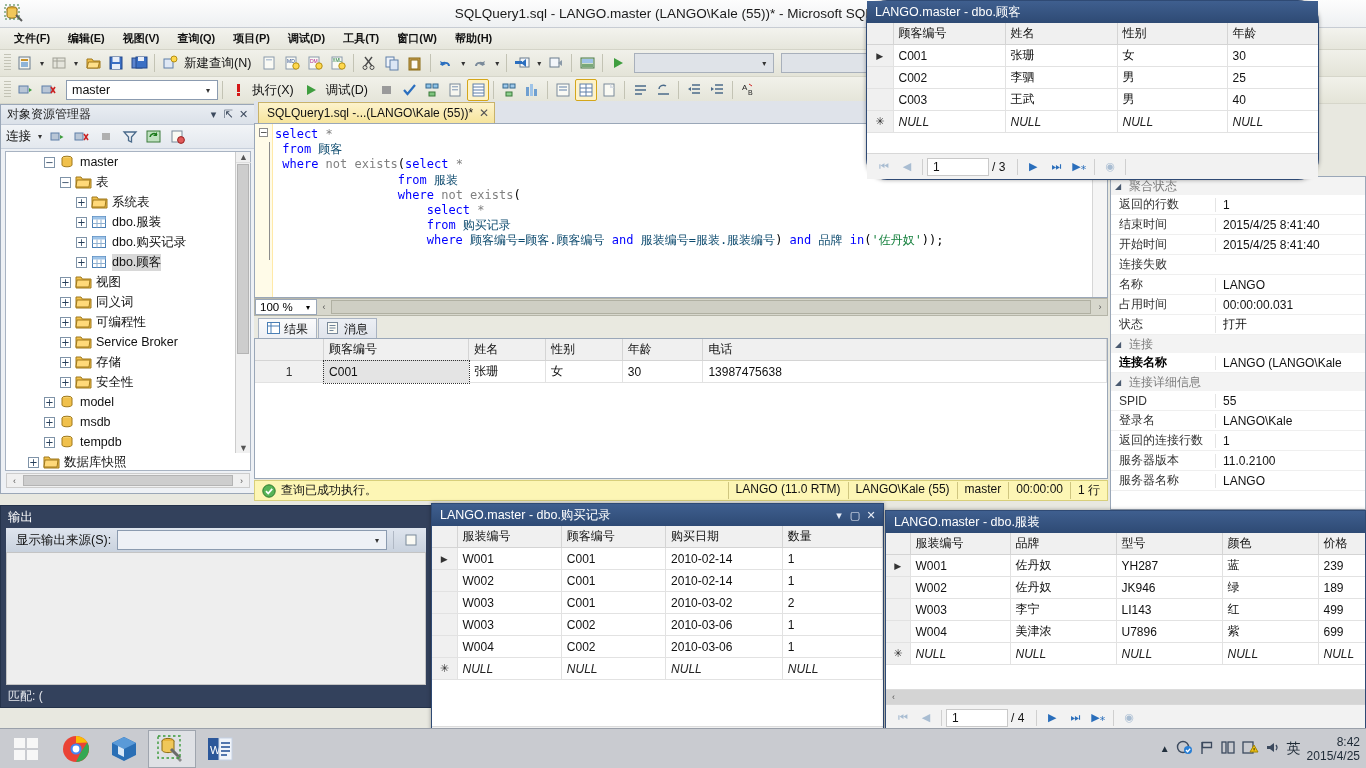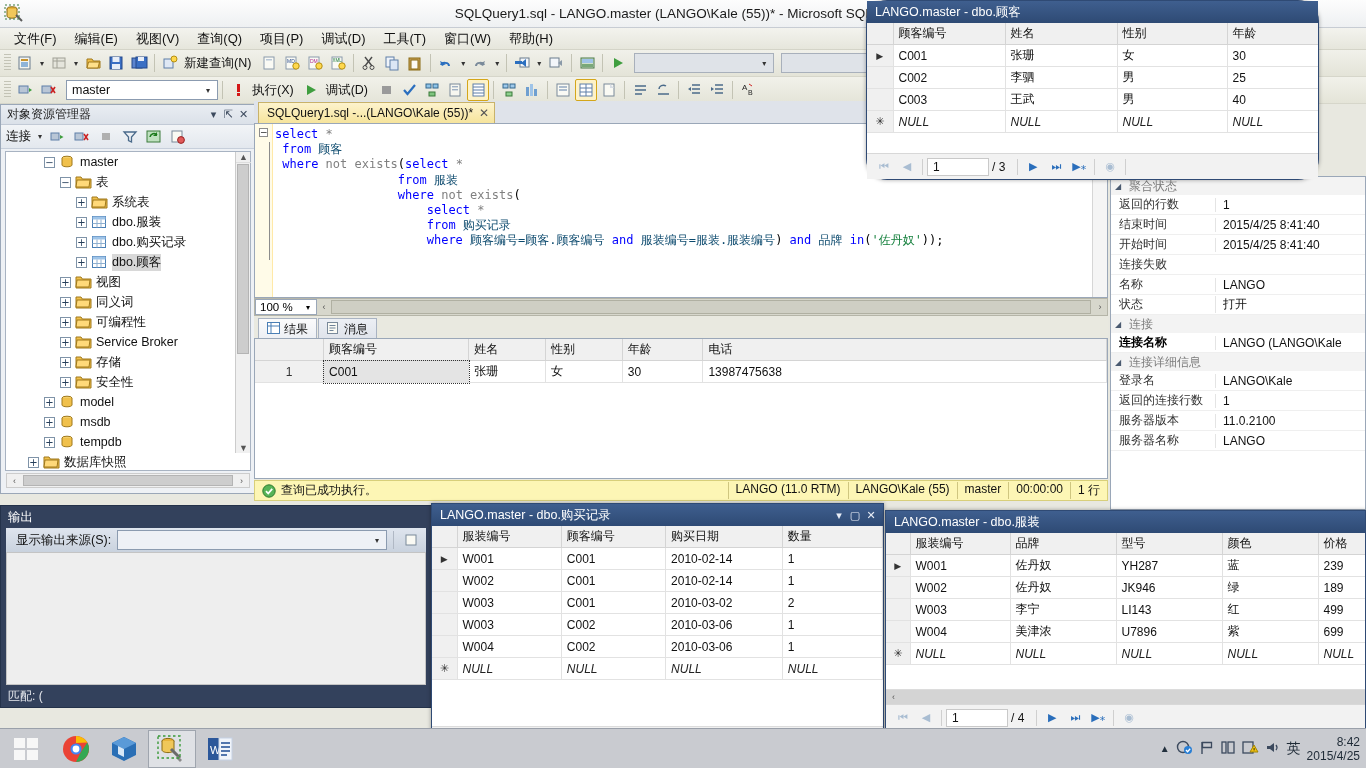--- a/index.html
+++ b/index.html
@@ -20,21 +20,21 @@
   .titlebar .apptitle {
     position:absolute; left:0; right:0; text-align:center;
     font-size:13.5px; color:#1b1b1b; font-family:"Liberation Sans",sans-serif;
   }
   .titlebar .appicon { width:22px; height:20px; margin-left:4px; position:relative; z-index:2;}
   .menubar {
     height:22px; background:linear-gradient(#f3f3ee,#e6e6dc);
     border-bottom:1px solid #d4d4c8;
     display:flex; align-items:center; padding-left:6px; gap:2px;
   }
-  .menubar .mi { padding:2px 8px; font-size:13px; color:#111; cursor:default; }
+  .menubar .mi { padding:2px 8px; font-size:11px; color:#111; cursor:default;font-weight:bold; }
   .toolbar {
     height:27px; background:linear-gradient(#f1f1ea,#e4e4d8);
     border-bottom:1px solid #d6d6ca;
     display:flex; align-items:center; padding-left:4px; gap:1px;
   }
   .grip { width:7px; height:18px; margin-right:2px;
      background:repeating-linear-gradient(to bottom,#b9b9aa 0 1px,transparent 1px 3px);
      opacity:.8; }
   .tbtn { width:22px; height:22px; display:flex; align-items:center; justify-content:center; border:1px solid transparent; border-radius:2px;}
   .tbtn.active{ border:1px solid #d4a61a; background:#fdf2c8;}
@@ -778,34 +778,42 @@
         </div>
         <div class="prow">
           <span class="k">连接失败</span>
           <span class="v"></span>
         </div>
         <div class="prow">
           <span class="k">名称</span>
           <span class="v">LANGO</span>
         </div>
         <div class="prow">
+          <span class="k">占用时间</span>
+          <span class="v">00:00:00.031</span>
+        </div>
+        <div class="prow">
           <span class="k">状态</span>
           <span class="v">打开</span>
         </div>
         <div class="pgrp">
           <span class="tri">◢</span>
           <span>连接</span>
         </div>
         <div class="prow b">
           <span class="k">连接名称</span>
           <span class="v">LANGO (LANGO\Kale</span>
         </div>
         <div class="pgrp">
           <span class="tri">◢</span>
           <span>连接详细信息</span>
+        </div>
+        <div class="prow">
+          <span class="k">SPID</span>
+          <span class="v">55</span>
         </div>
         <div class="prow">
           <span class="k">登录名</span>
           <span class="v">LANGO\Kale</span>
         </div>
         <div class="prow">
           <span class="k">返回的连接行数</span>
           <span class="v">1</span>
         </div>
         <div class="prow">

